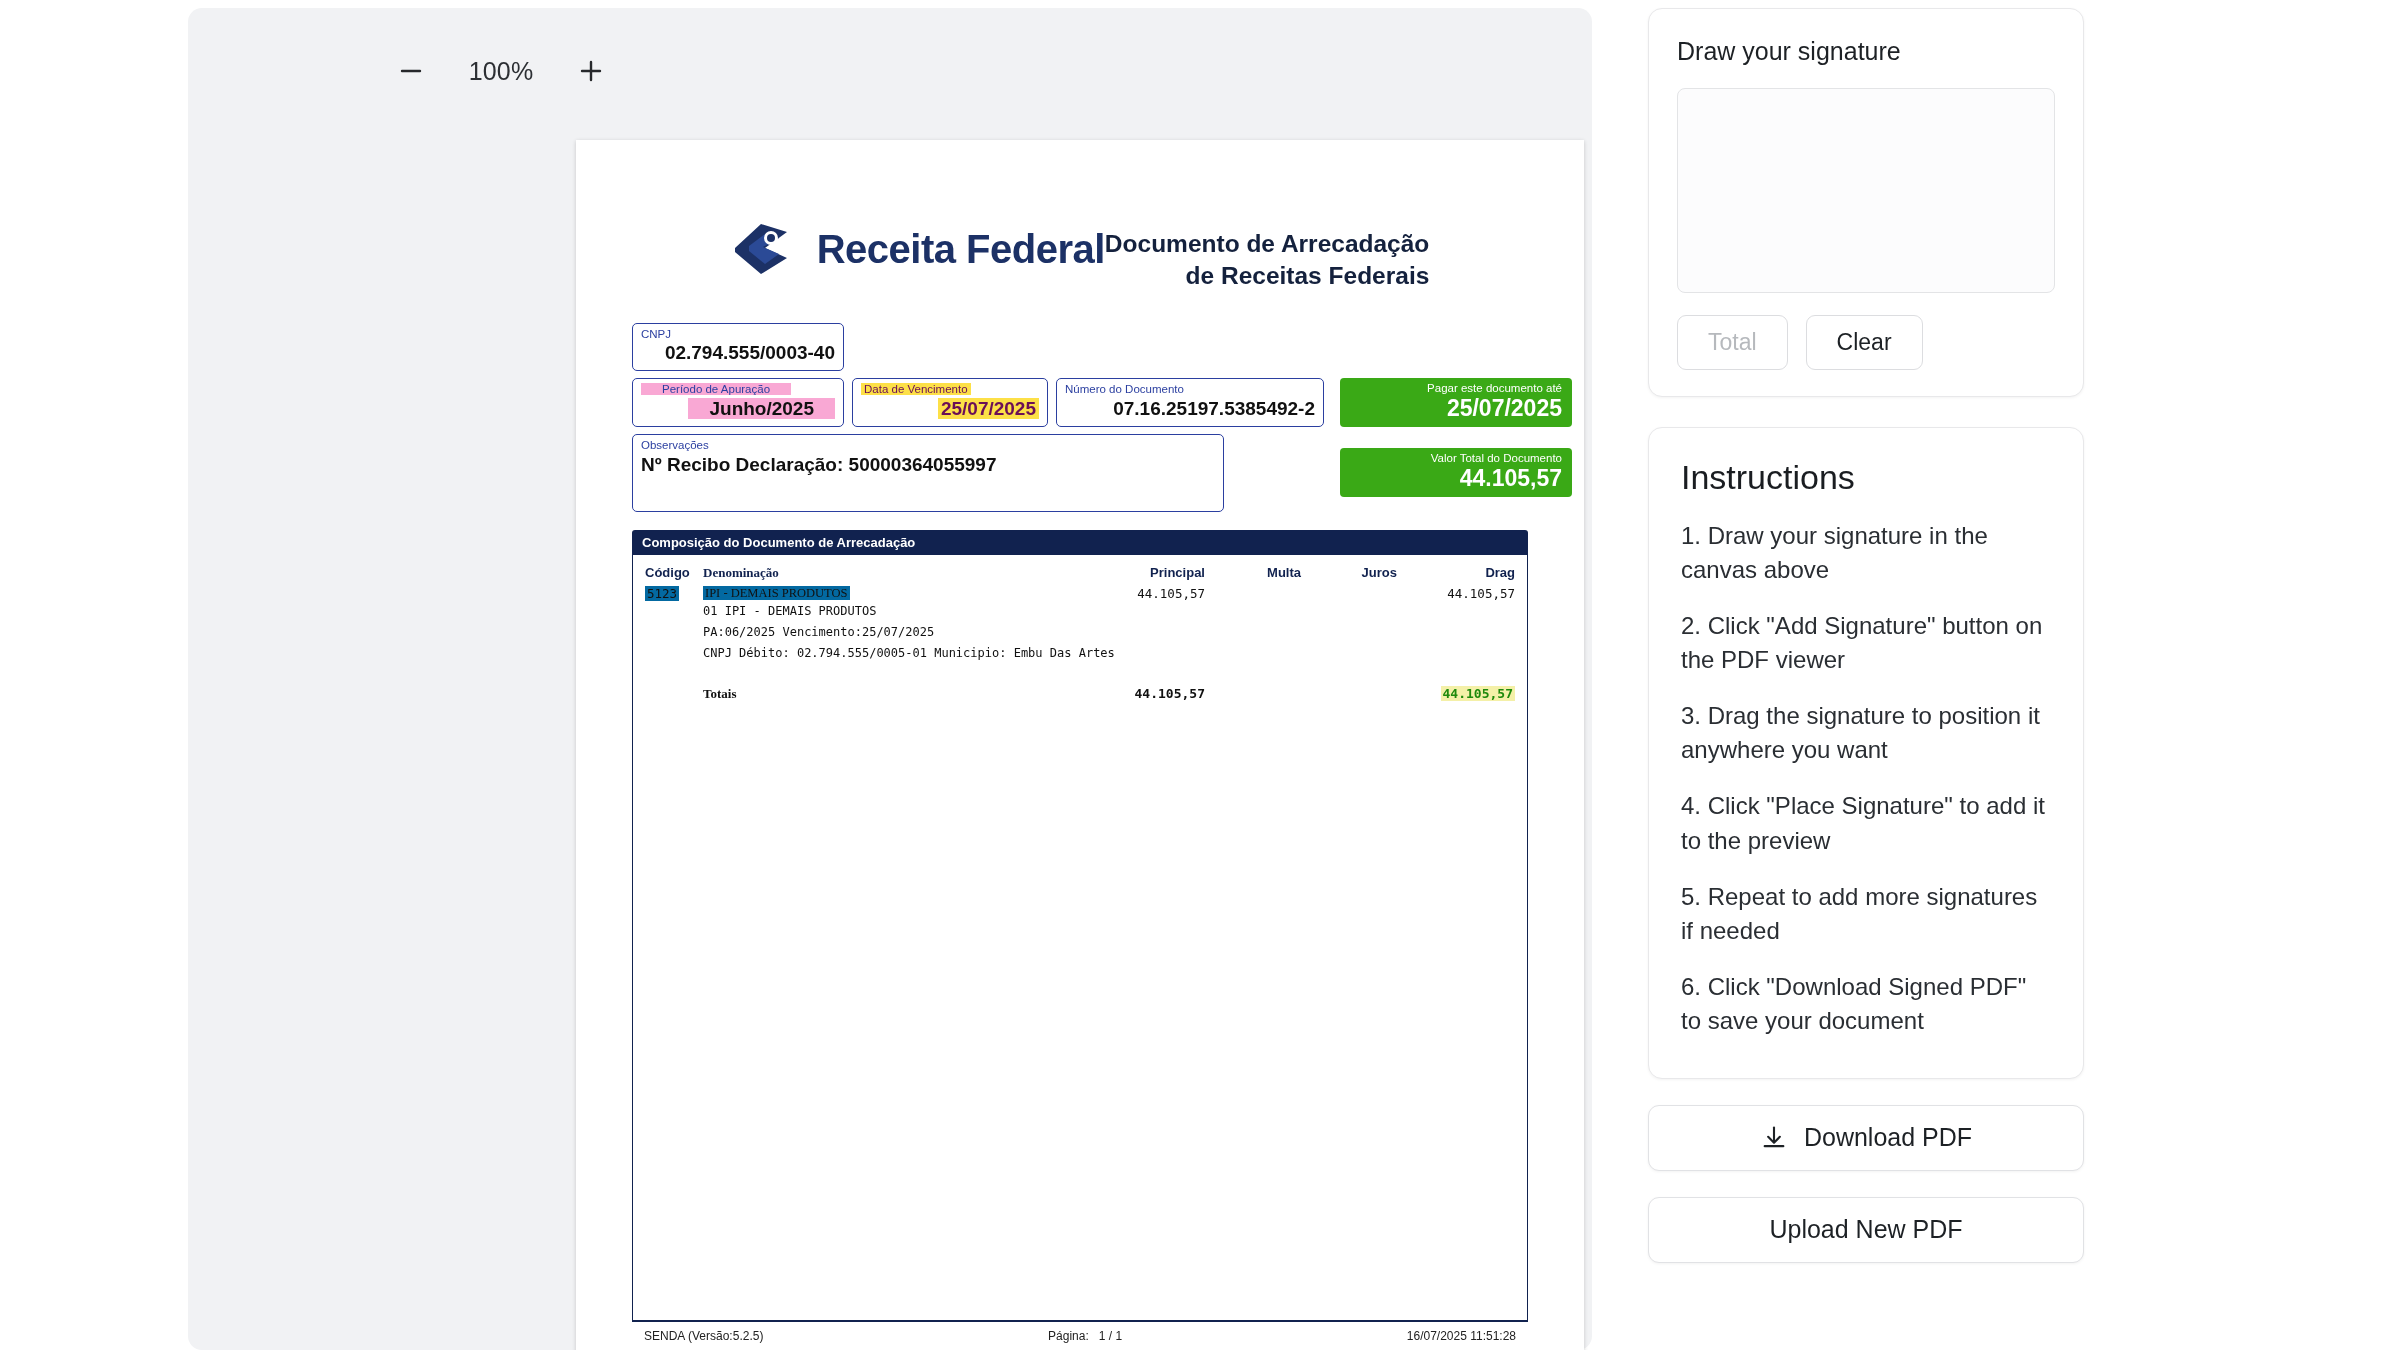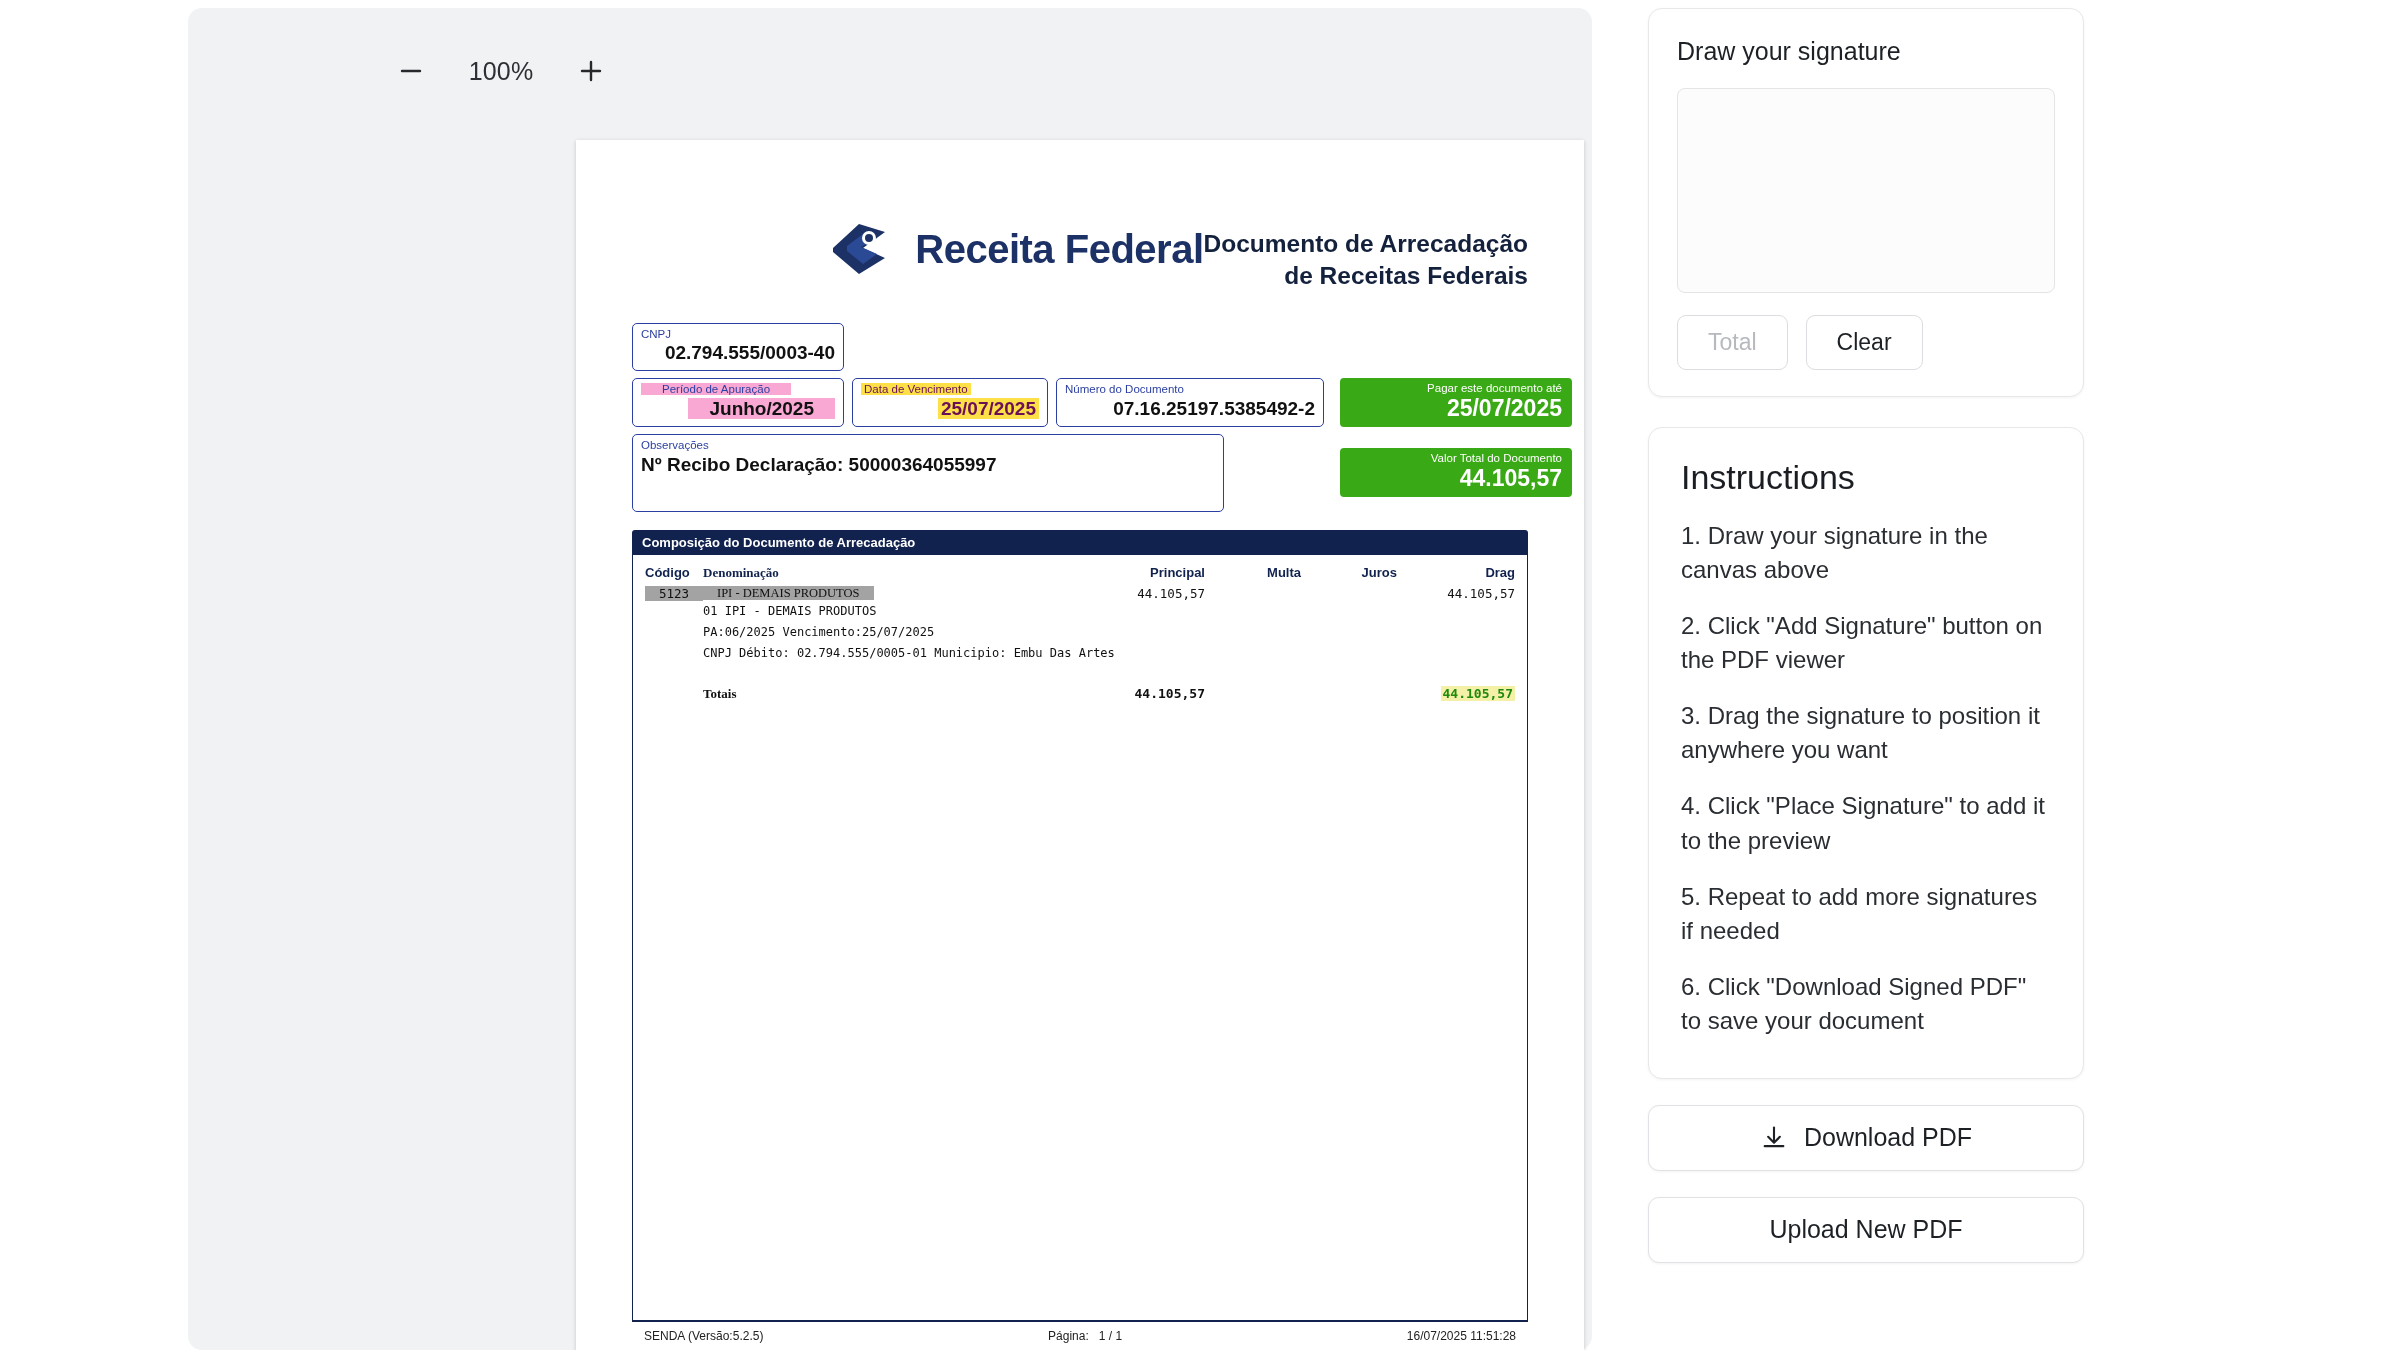--- a/index.html
+++ b/index.html
@@ -54,21 +54,21 @@
     left: 388px; top: 132px;
     width: 1008px; height: 1310px;
     background: #ffffff;
     box-shadow: 0 1px 4px rgba(0,0,0,.18);
     overflow: hidden;
     font-family: "Liberation Sans", sans-serif;
   }
   .darf { position: relative; width: 1008px; padding: 0 56px; }
 
   .darf-head {
-    display: flex; align-items: flex-start; justify-content: flex-end;
+    display: flex; align-items: flex-start; justify-content: center;
     padding-top: 78px;
   }
   .rf-logo { display: flex; align-items: center; gap: 12px; }
   .rf-mark { width: 74px; height: 62px; }
   .rf-word {
     font-size: 40px; font-weight: bold; color: #1c3166;
     letter-spacing: -.5px;
   }
   .darf-title {
     text-align: right;
@@ -139,21 +139,21 @@
     display: flex; font-size: 13px; font-weight: bold; color: #11224f;
     font-family: "Liberation Sans", sans-serif;
   }
   .c-cod { width: 58px; }
   .c-den { flex: 1; font-family: Liberation Serif, serif; }
   .c-pri { width: 118px; text-align: right; }
   .c-mul { width: 96px; text-align: right; }
   .c-jur { width: 96px; text-align: right; }
   .c-tot { width: 118px; text-align: right; }
   .ct-row { display: flex; font-size: 12.5px; margin-top: 5px; color: #111; }
-  .hl-yellow { background: #a3a3a3; padding: 0 14px; }
+  .hl-yellow { background: #0369a1; padding: 0 2px; }
   .sub { font-size: 12px; color: #111; margin-left: 58px; line-height: 1.75; }
   .tot-row {
     display: flex; font-size: 13px; font-weight: bold; color: #111;
     margin-top: 22px;
   }
   .tot-row .c-den { padding-left: 0; }
   .green-tot { color: #1f8a0c; background: #f4f0a8; padding: 0 2px; }
 
   .foot-row {
     display: flex; justify-content: space-between;

